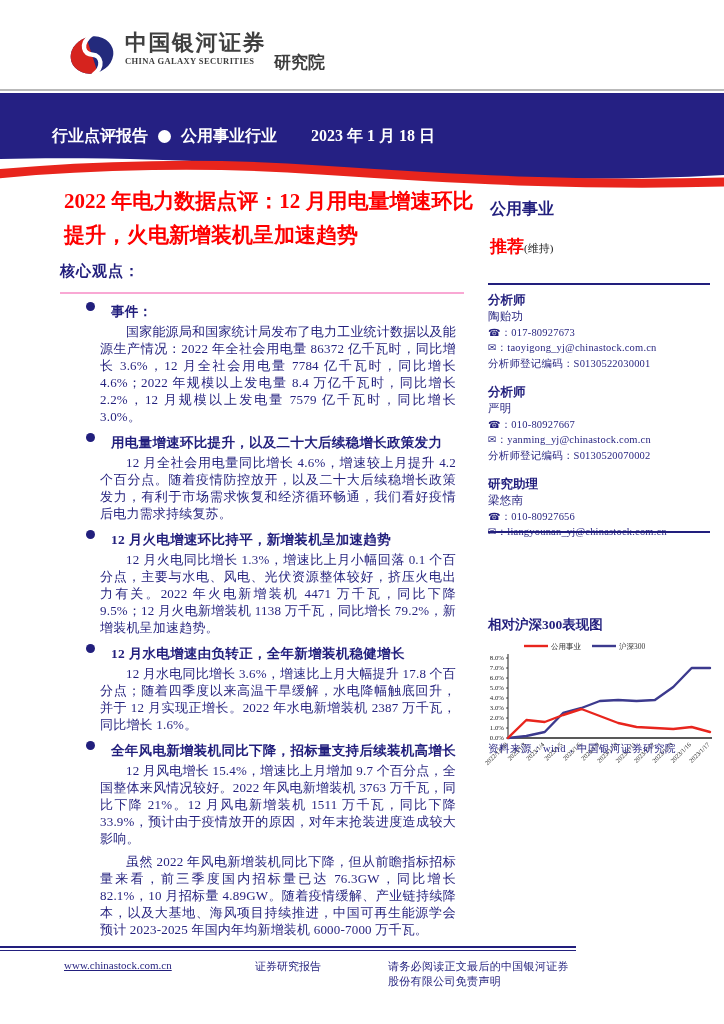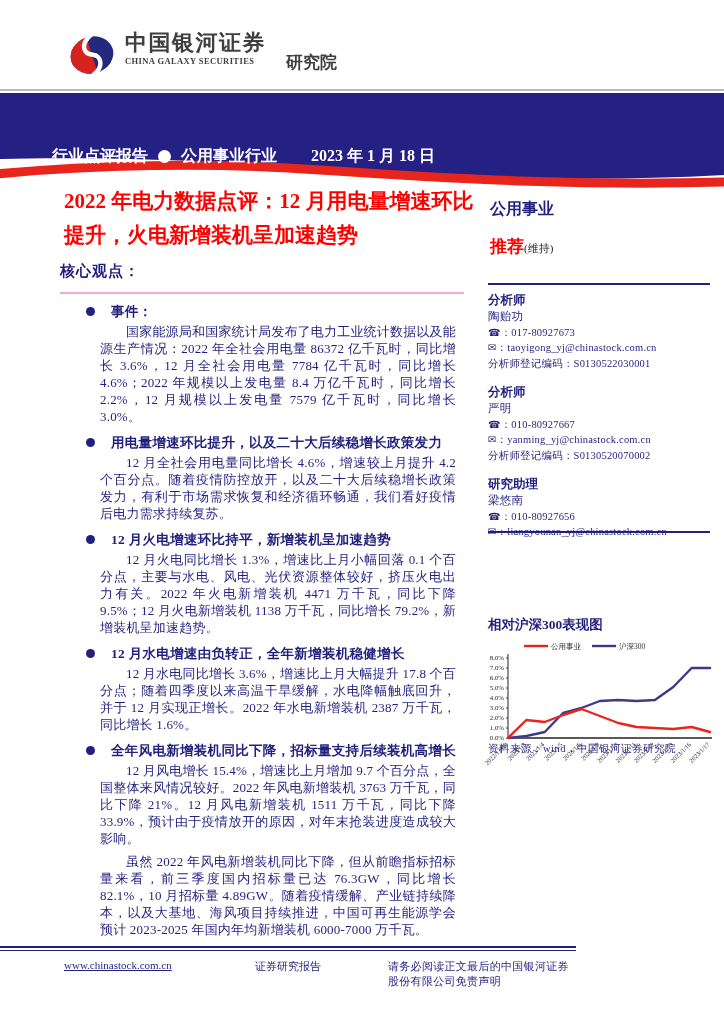--- a/index.html
+++ b/index.html
@@ -9,43 +9,43 @@
     background:#ffffff; overflow:hidden;
     font-family:"Liberation Serif","DejaVu Serif",serif;
     color:#221f7d;
   }
   
   .logo-wrap { position:absolute; left:68px; top:30px; display:flex; align-items:flex-start; }
   .logo-icon { width:48px; height:50px; }
   .brand-block { margin-left:9px; }
   .brand-cn { font-size:22px; font-weight:bold; color:#3f3f3f; letter-spacing:1.5px; line-height:26px; }
   .brand-en { font-size:8.5px; font-weight:bold; color:#3f3f3f; letter-spacing:0.4px; }
-  .brand-org { margin-left:20px; font-size:17px; font-weight:bold; color:#3f3f3f; align-self:flex-end; padding-bottom:6px; }
+  .brand-org { margin-left:8px; font-size:17px; font-weight:bold; color:#3f3f3f; align-self:flex-end; padding-bottom:6px; }
   .header-hairline { position:absolute; left:0; top:89px; width:724px; height:2px; background:#b9b9b9; }
   
   .band-svg { position:absolute; left:0; top:93px; }
   .band-text { position:absolute; left:52px; top:126px; width:640px; color:#ffffff;
-               font-weight:bold; font-size:16px; display:flex; align-items:center;margin-top:20px; }
+               font-weight:bold; font-size:16px; display:flex; align-items:center; }
   .band-dot { display:inline-block; width:13px; height:13px; border-radius:50%; background:#fff; margin:0 10px; }
   .band-date { margin-left:34px; }
   
   .report-title { position:absolute; left:64px; top:184px; width:420px;
                   color:#fe0000; font-weight:bold; font-size:21px; line-height:34px; }
   
   .rating-col { position:absolute; left:490px; top:199px; width:220px; }
   .industry-name { font-size:16px; font-weight:bold; color:#221f7d; }
   .rating-row { margin-top:15px; }
   .rating-word { font-size:17px; font-weight:bold; color:#fe0000; }
   .rating-note { font-size:11px; font-weight:normal; color:#1a1a1a; }
   
   .core { position:absolute; left:60px; top:262px; width:404px; }
   .core-heading { font-size:15px; font-weight:bold; letter-spacing:1px;
                   border-bottom:2px solid #f9a8d4; padding-bottom:11px; }
   .section { margin-top:9px; }
-  .sec-title-row { display:flex; align-items:center; margin-bottom:2px; }
+  .sec-title-row { display:flex; align-items:flex-start; margin-bottom:2px; }
   .sec-bullet { width:9px; height:9px; border-radius:50%; background:#221f7d; flex:0 0 9px;
                 margin-left:26px; margin-right:16px; position:relative; top:-1px; }
   .sec-title { font-size:13.5px; font-weight:bold; letter-spacing:0.3px; }
   .sec-para { margin:2px 0 6px 40px; width:356px; font-size:13px; line-height:17px;
               text-align:justify; text-indent:2em; letter-spacing:0.2px; }
   
   .sb-rule { position:absolute; left:488px; width:222px; height:2px; background:#221f7d; }
   .analysts { position:absolute; left:488px; top:292px; width:226px; }
   .an-block { margin-bottom:13px; }
   .an-role { font-size:12.5px; font-weight:bold; line-height:17px; }

